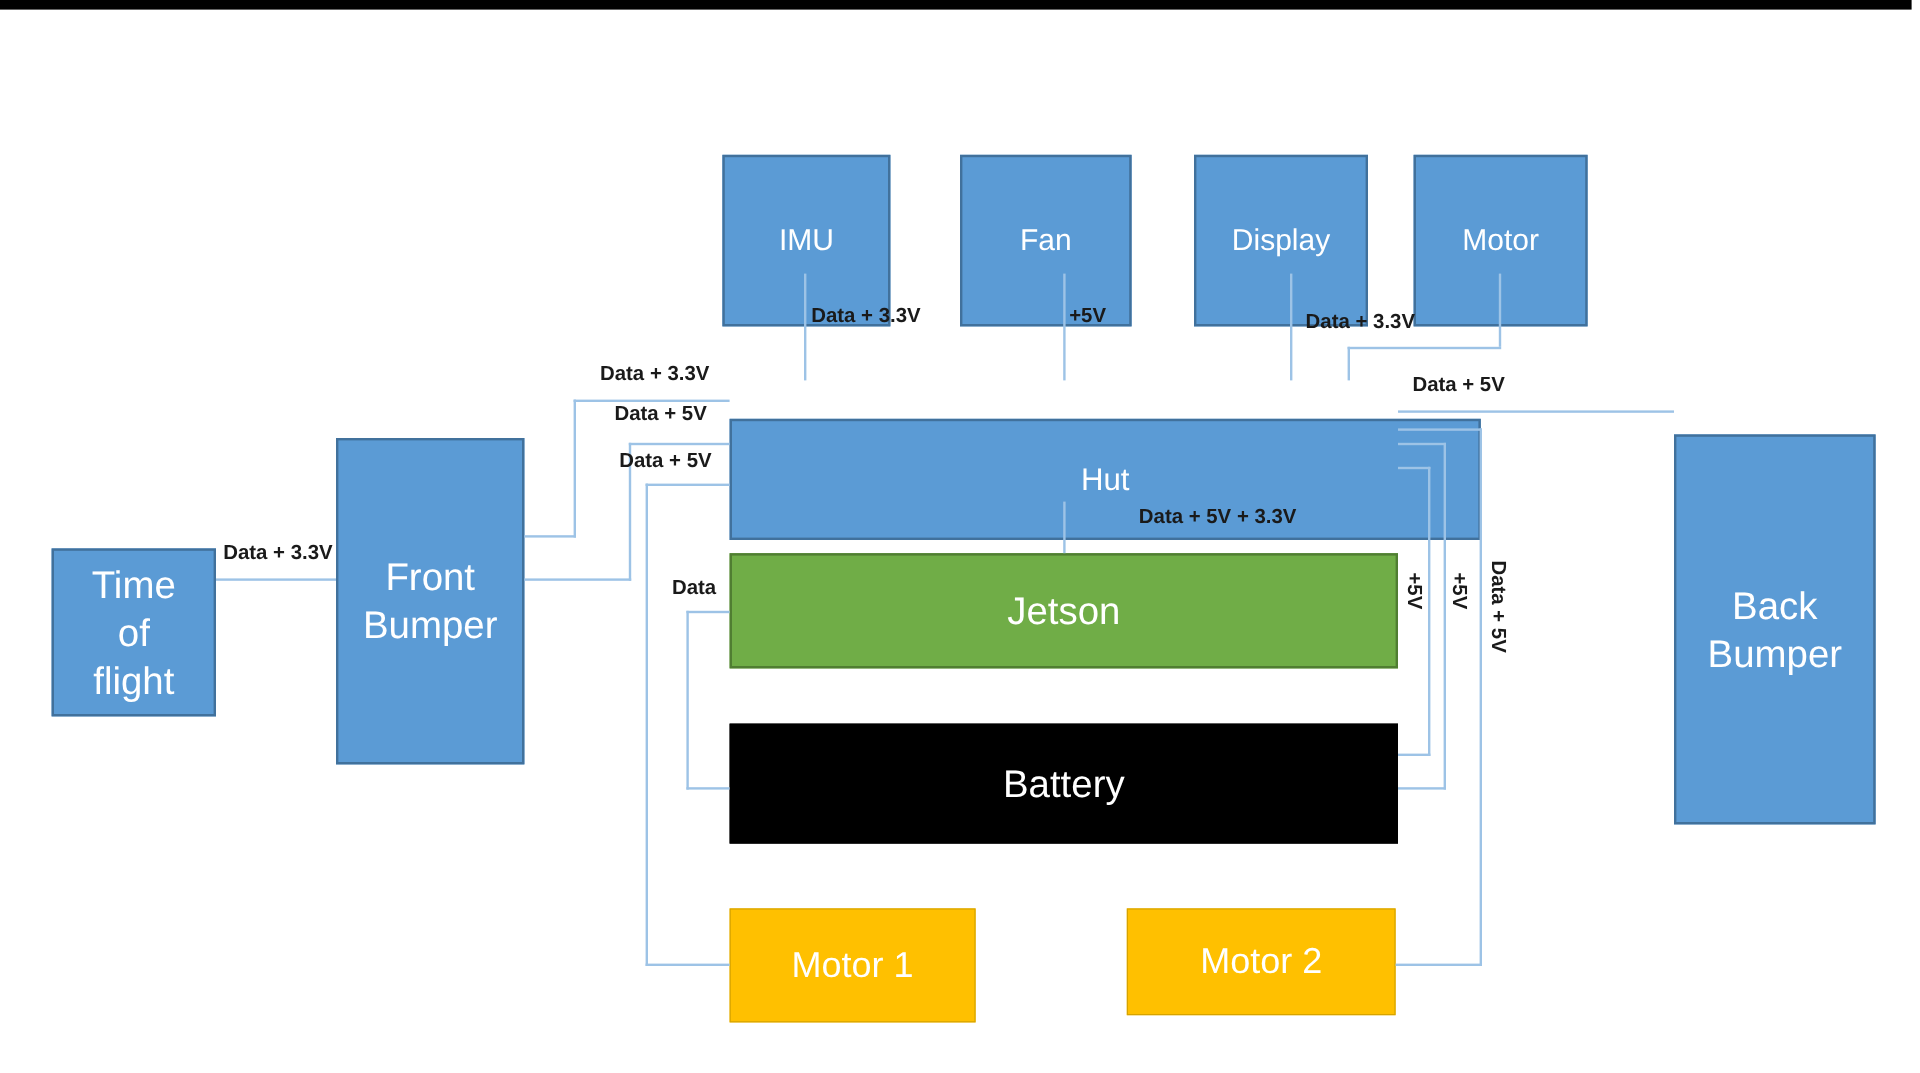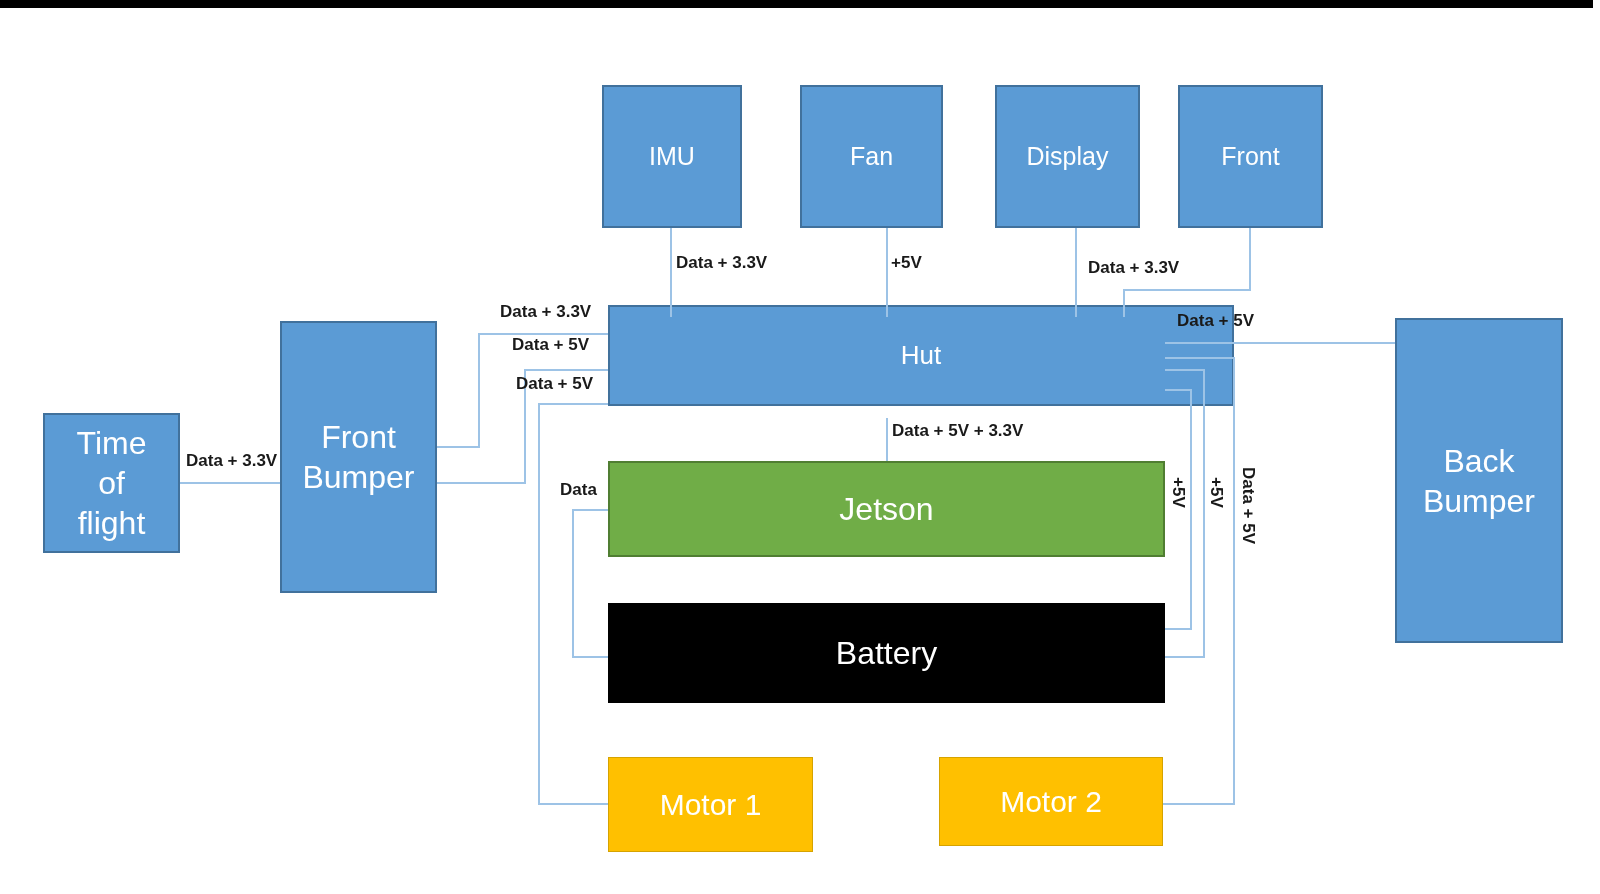--- a/index.html
+++ b/index.html
@@ -1,21 +1,21 @@
 <!DOCTYPE html>
 <html style="--node-blue: #5B9BD5; --node-blue-border: #41719C; --node-green: #70AD47; --node-green-border: #507E32; --node-black: #000000; --node-orange: #FFC000; --node-orange-border: #D6A300; --wire: #9DC3E6; --label-text: #1A1A1A; --node-text: #FFFFFF;"><head>
 <meta charset="utf-8">
 <style>
   html,body{margin:0;padding:0;background:#ffffff;}
   .canvas{position:relative;width:1600px;height:894px;background:#ffffff;overflow:hidden;
           font-family:"Liberation Sans",sans-serif;}
   .topbar{position:absolute;left:0;top:0;width:1593px;height:8px;background:#000000;}
   .node{position:absolute;display:flex;align-items:center;justify-content:center;text-align:center;
         color:var(--node-text);box-sizing:border-box;line-height:1.25;}
-  .blue{background:var(--node-blue);border:2px solid var(--node-blue-border);}
+  .blue{background:var(--node-blue);border:2px solid var(--node-blue-border);margin-top:44px;}
   .green{background:var(--node-green);border:2px solid var(--node-green-border);}
   .black{background:var(--node-black);border:2px solid var(--node-black);}
   .orange{background:var(--node-orange);border:1px solid var(--node-orange-border);}
   .f25{font-size:25px;}
   .f26{font-size:26px;}
   .f30{font-size:30px;}
   .f32{font-size:32px;}
   .wire{position:absolute;background:var(--wire);}
   .wire.h{height:2px;}
   .wire.v{width:2px;}
@@ -35,21 +35,21 @@
   <div class="node blue f25" style="left:602px;top:85px;width:140px;height:143px;">
     <span>IMU</span>
   </div>
   <div class="node blue f25" style="left:800px;top:85px;width:143px;height:143px;">
     <span>Fan</span>
   </div>
   <div class="node blue f25" style="left:995px;top:85px;width:145px;height:143px;">
     <span>Display</span>
   </div>
   <div class="node blue f25" style="left:1178px;top:85px;width:145px;height:143px;">
-    <span>Front</span>
+    <span>Motor</span>
   </div>
 
   <div class="node blue f26" style="left:608px;top:305px;width:626px;height:101px;">
     <span>Hut</span>
   </div>
   <div class="node green f32" style="left:608px;top:461px;width:557px;height:96px;">
     <span>Jetson</span>
   </div>
   <div class="node black f32" style="left:608px;top:603px;width:557px;height:100px;">
     <span>Battery</span>
@@ -114,19 +114,19 @@
   <div class="wire h" style="left:1165px;top:628px;width:27px;"></div>
 
   <div class="wlabel" style="left:676px;top:253px;">Data + 3.3V</div>
   <div class="wlabel" style="left:891px;top:253px;">+5V</div>
   <div class="wlabel" style="left:1088px;top:258px;">Data + 3.3V</div>
   <div class="wlabel" style="left:186px;top:451px;">Data + 3.3V</div>
   <div class="wlabel" style="left:500px;top:302px;">Data + 3.3V</div>
   <div class="wlabel" style="left:512px;top:335px;">Data + 5V</div>
   <div class="wlabel" style="left:516px;top:374px;">Data + 5V</div>
   <div class="wlabel" style="left:560px;top:480px;">Data</div>
-  <div class="wlabel" style="left:892px;top:421px;">Data + 5V + 3.3V</div>
+  <div class="wlabel" style="left:949px;top:421px;">Data + 5V + 3.3V</div>
   <div class="wlabel" style="left:1177px;top:311px;">Data + 5V</div>
   <div class="wlabel vert" style="left:1168px;top:477px;">+5V</div>
   <div class="wlabel vert" style="left:1206px;top:477px;">+5V</div>
   <div class="wlabel vert" style="left:1238px;top:467px;">Data + 5V</div>
 
 </div>
 
 </body></html>

